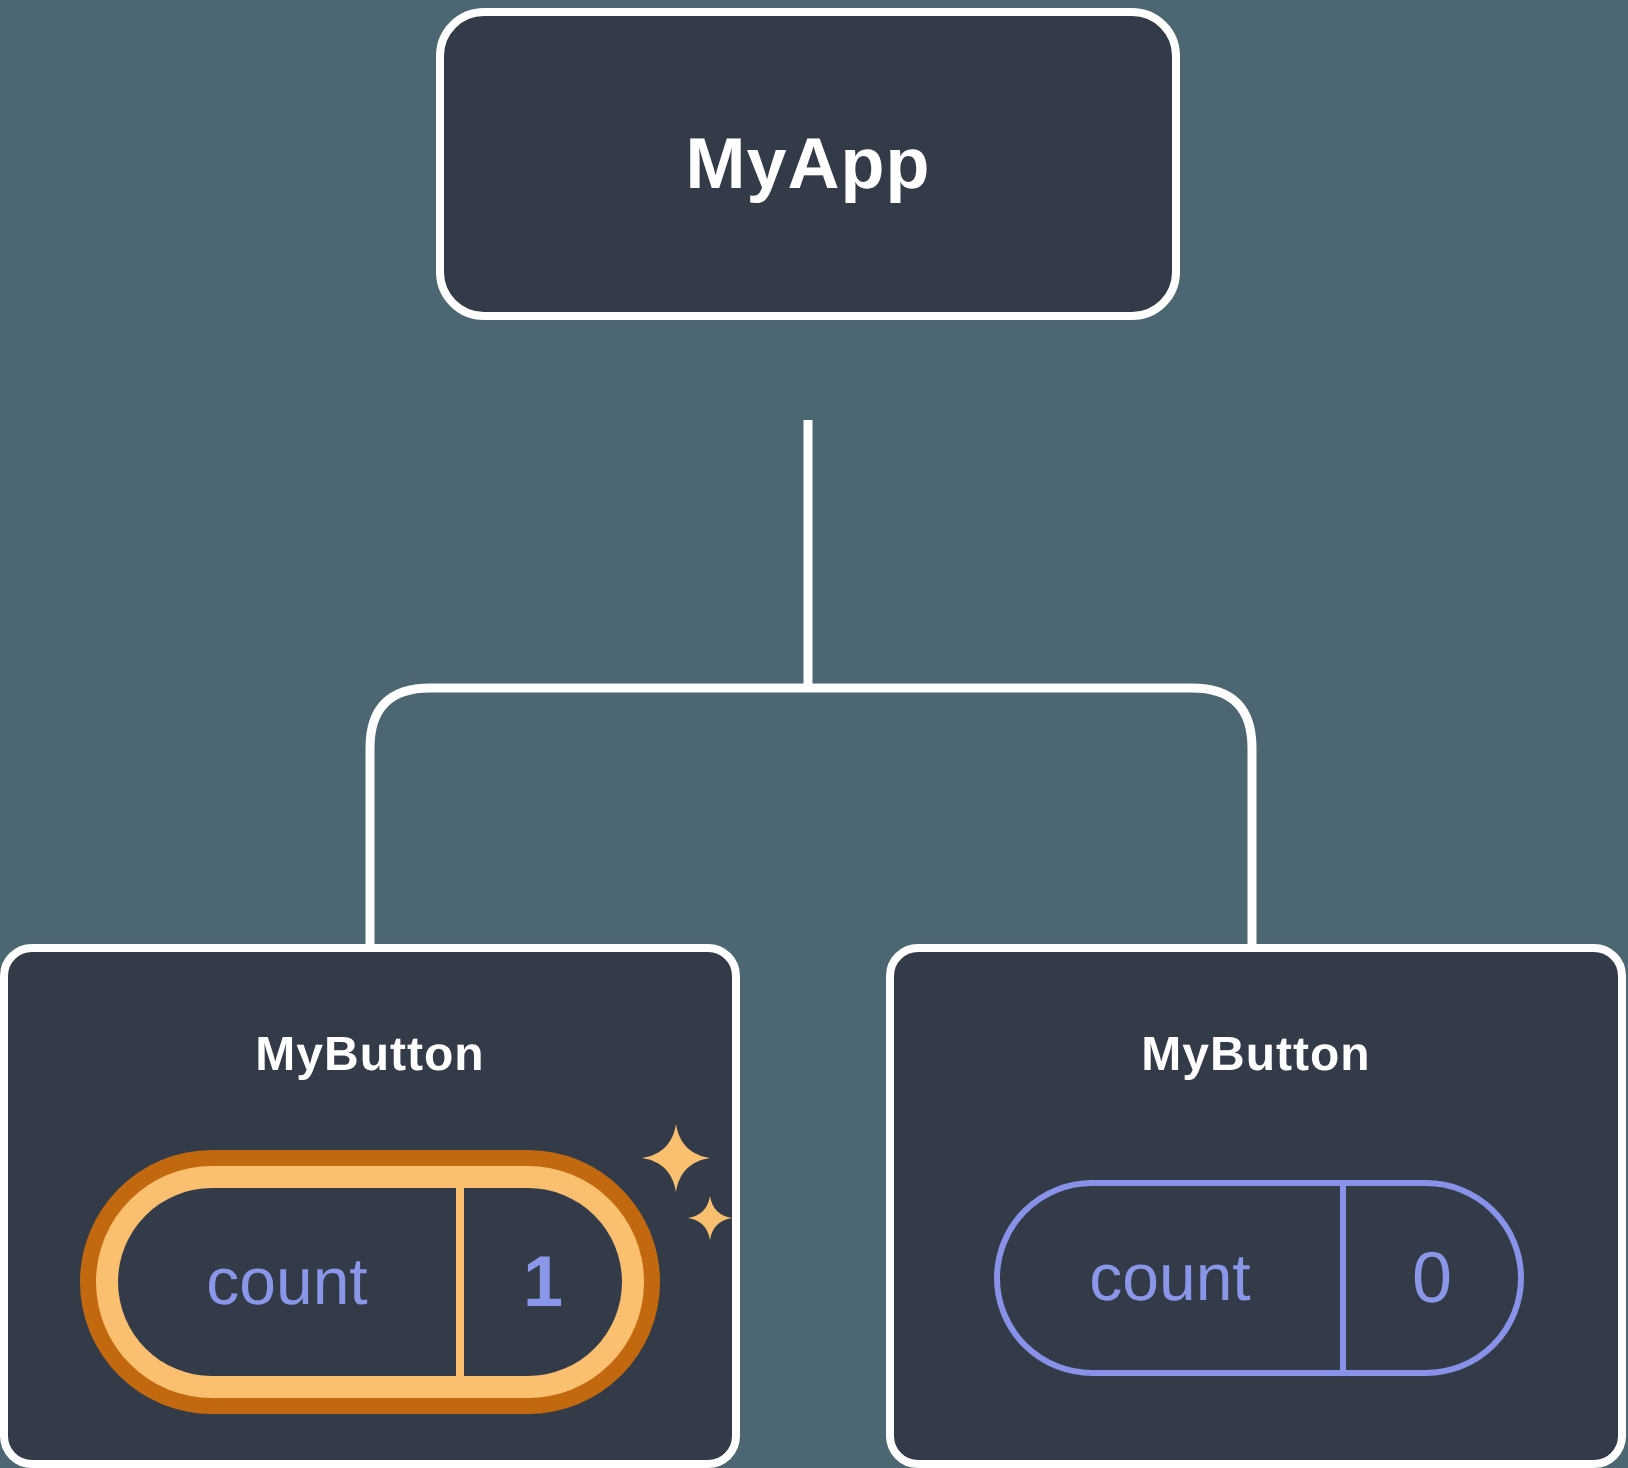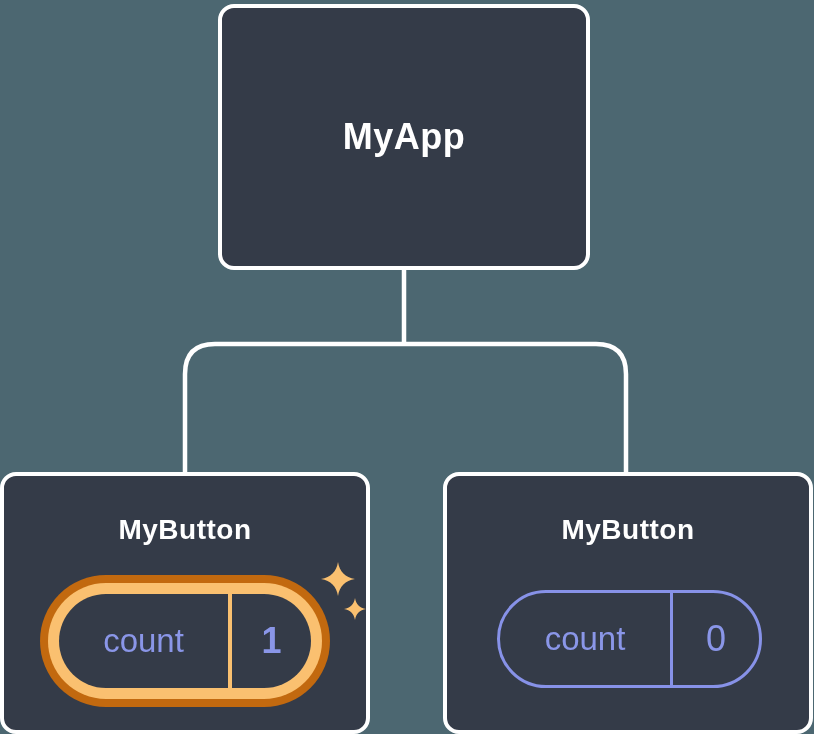--- a/index.html
+++ b/index.html
@@ -13,32 +13,32 @@
   .connector-svg { position:absolute; left:0; top:0; width:814px; height:734px; }
 
   .node {
     position:absolute;
     background:#343B48;
     border:4px solid #FFFFFF;
     border-radius:16px;
     box-sizing:border-box;
   }
   #node-root {
-    left:218px; top:4px; width:372px; height:266px;
-    display:flex; align-items:center; justify-content:center;
+    left:218px; top:4px; width:372px; height:156px;
+    display:flex; align-items:center; justify-content:center;border-radius:24px;
   }
   #node-left  { left:0px;   top:472px; width:370px; height:262px; }
   #node-right { left:443px; top:472px; width:370px; height:262px; }
 
   .root-title {
     color:#FFFFFF; font-size:36px; font-weight:600; letter-spacing:0.5px;
   }
   .child-title {
     position:absolute; left:0; top:38px; width:100%;
-    text-align:center; color:#FFFFFF; font-size:28px; font-weight:600;
+    text-align:center; color:#FFFFFF; font-size:24px; font-weight:600;
     letter-spacing:0.5px;
   }
 
   
   .ring-outer {
     position:absolute; left:36px; top:99px; width:290px; height:132px;
     background:#C2690F; border-radius:999px;
     padding:8px; box-sizing:border-box;
   }
   .ring-inner {

